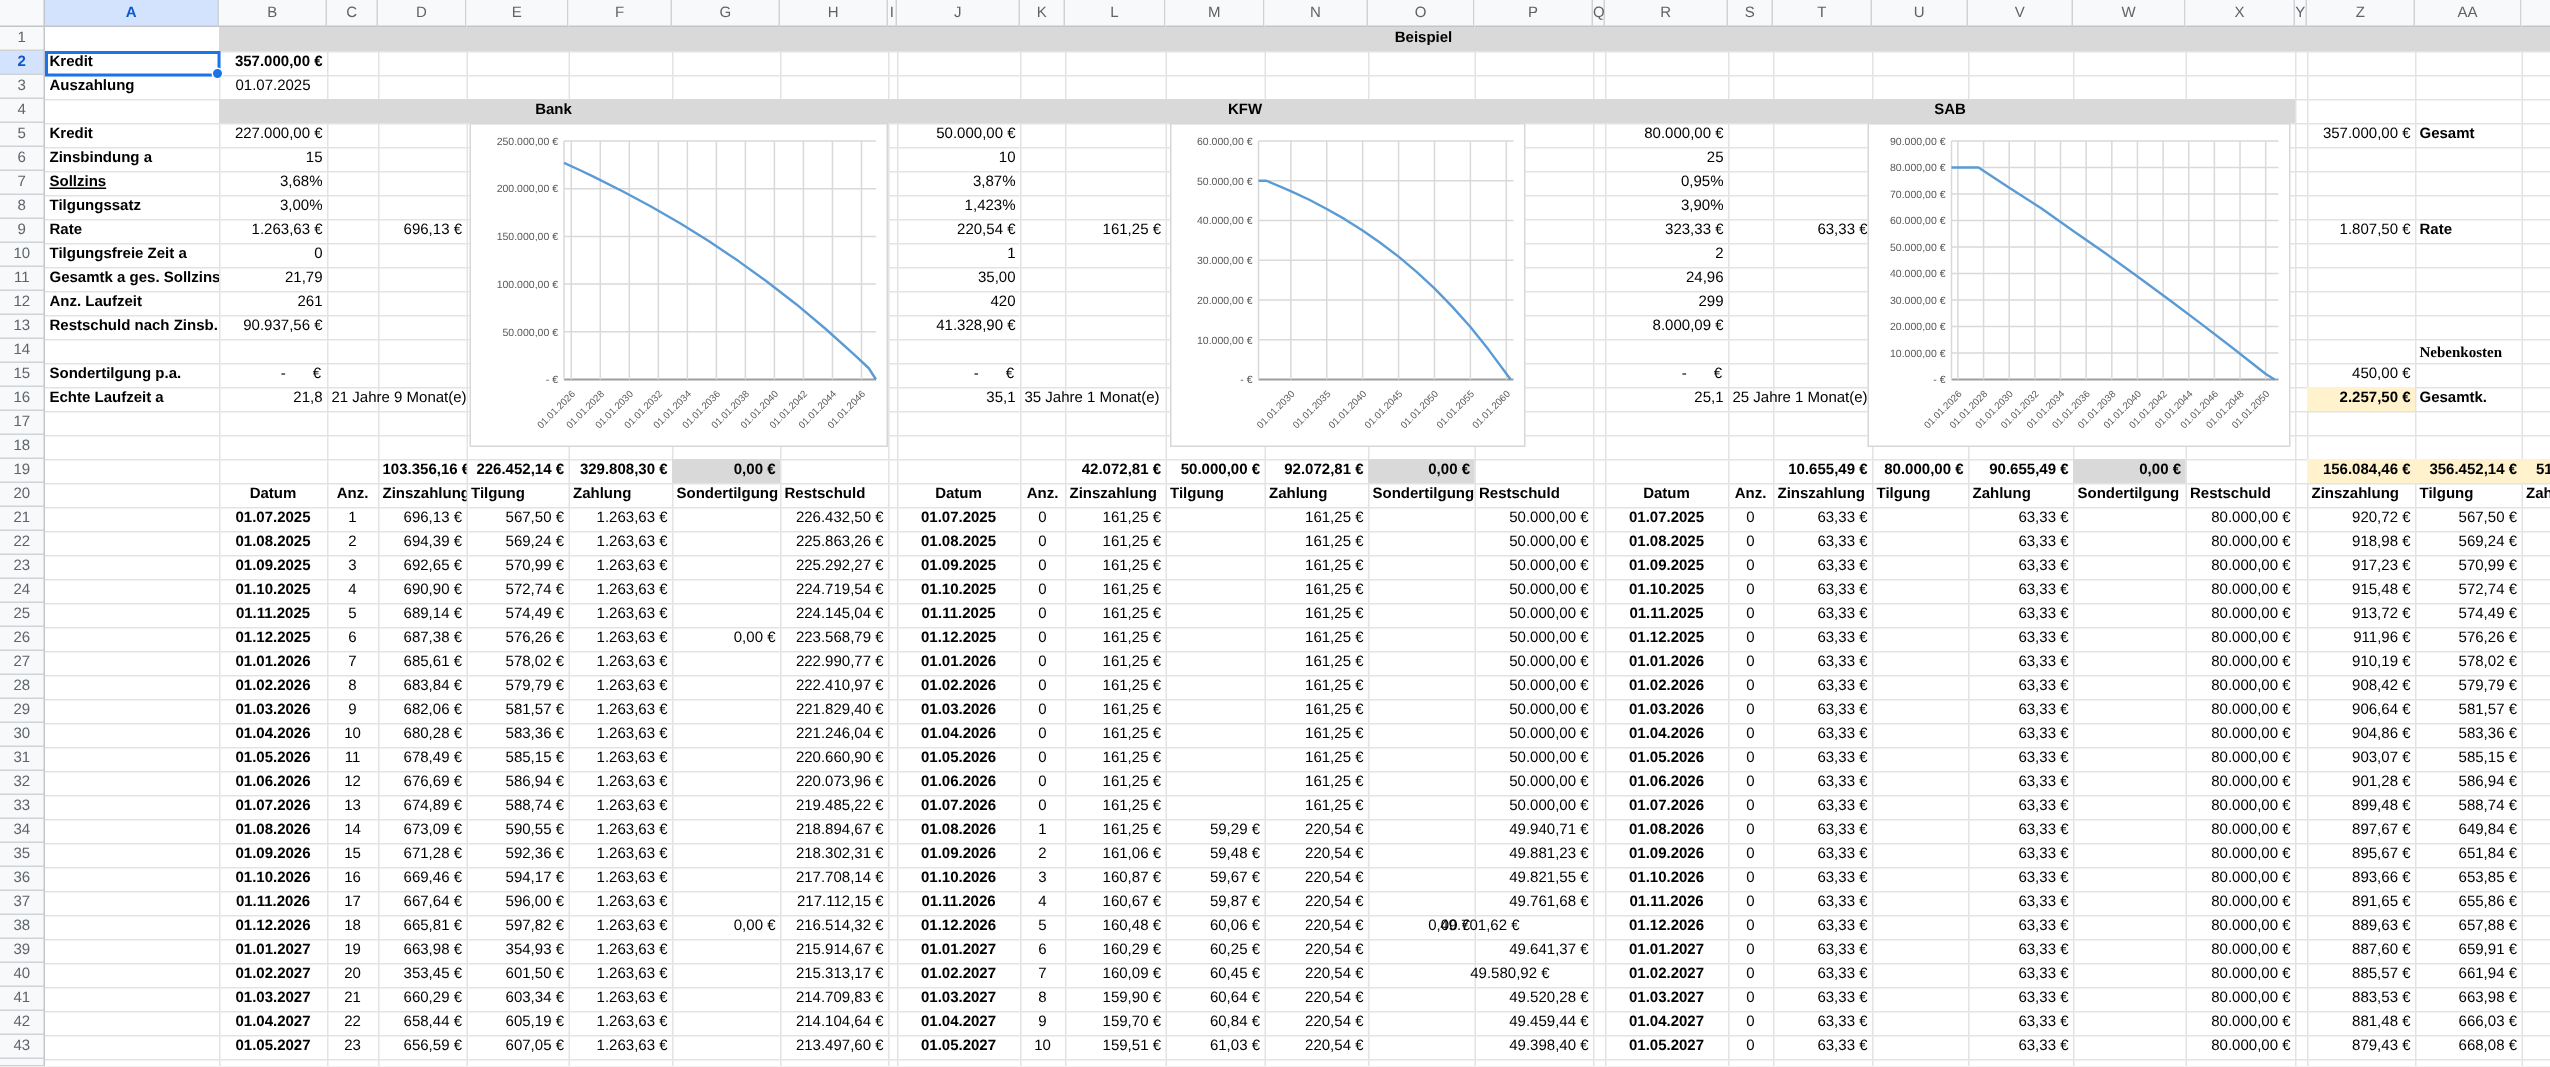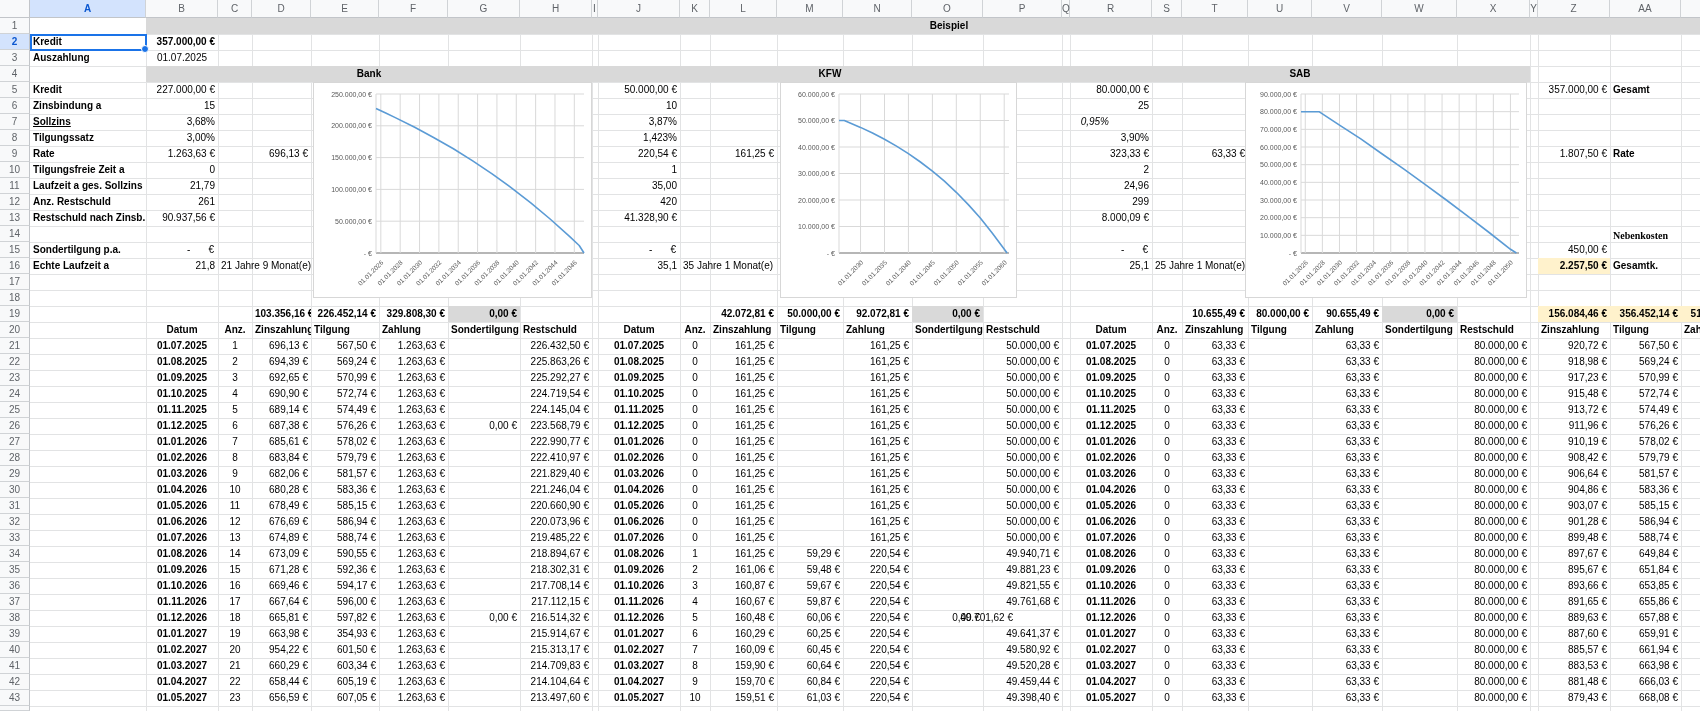--- a/index.html
+++ b/index.html
@@ -194,22 +194,22 @@
       <div class="bandtxt" style="left: 598px; top: 66px; width: 464px;">KFW</div>
       <div class="bandtxt" style="left: 1070px; top: 66px; width: 460px;">SAB</div>
       <div class="cell b l" style="left: 30px; top: 34px; width: 116px;">Kredit</div>
       <div class="cell b l" style="left: 30px; top: 50px; width: 116px;">Auszahlung</div>
       <div class="cell b l" style="left: 30px; top: 82px; width: 116px;">Kredit</div>
       <div class="cell b l" style="left: 30px; top: 98px; width: 116px;">Zinsbindung a</div>
       <div class="cell b l" style="left: 30px; top: 114px; width: 116px; text-decoration: underline;">Sollzins</div>
       <div class="cell b l" style="left: 30px; top: 130px; width: 116px;">Tilgungssatz</div>
       <div class="cell b l" style="left: 30px; top: 146px; width: 116px;">Rate</div>
       <div class="cell b l" style="left: 30px; top: 162px; width: 116px;">Tilgungsfreie Zeit a</div>
-      <div class="cell b l" style="left: 30px; top: 178px; width: 116px;">Laufzeit a ges. Sollzins</div>
-      <div class="cell b l" style="left: 30px; top: 194px; width: 116px;">Anz. Restschuld</div>
+      <div class="cell b l" style="left: 30px; top: 178px; width: 116px;">Gesamtk a ges. Sollzins</div>
+      <div class="cell b l" style="left: 30px; top: 194px; width: 116px;">Anz. Laufzeit</div>
       <div class="cell b l" style="left: 30px; top: 210px; width: 116px;">Restschuld nach Zinsb.</div>
       <div class="cell b l" style="left: 30px; top: 242px; width: 116px;">Sondertilgung p.a.</div>
       <div class="cell b l" style="left: 30px; top: 258px; width: 116px;">Echte Laufzeit a</div>
       <div class="cell b r" style="left: 146px; top: 34px; width: 72px;">357.000,00 €</div>
       <div class="cell c" style="left: 146px; top: 50px; width: 72px;">01.07.2025</div>
       <div class="cell r" style="left: 146px; top: 82px; width: 72px;">227.000,00 €</div>
       <div class="cell r" style="left: 146px; top: 98px; width: 72px;">15</div>
       <div class="cell r" style="left: 146px; top: 114px; width: 72px;">3,68%</div>
       <div class="cell r" style="left: 146px; top: 130px; width: 72px;">3,00%</div>
       <div class="cell r" style="left: 146px; top: 146px; width: 72px;">1.263,63 €</div>
@@ -346,21 +346,21 @@
       <div class="cell r" style="left: 448px; top: 610px; width: 72px;">0,00 €</div>
       <div class="cell r" style="left: 520px; top: 610px; width: 72px;">216.514,32 €</div>
       <div class="cell b c" style="left: 146px; top: 626px; width: 72px;">01.01.2027</div>
       <div class="cell c" style="left: 218px; top: 626px; width: 34px;">19</div>
       <div class="cell r" style="left: 252px; top: 626px; width: 59px;">663,98 €</div>
       <div class="cell r" style="left: 311px; top: 626px; width: 68px;">354,93 €</div>
       <div class="cell r" style="left: 379px; top: 626px; width: 69px;">1.263,63 €</div>
       <div class="cell r" style="left: 520px; top: 626px; width: 72px;">215.914,67 €</div>
       <div class="cell b c" style="left: 146px; top: 642px; width: 72px;">01.02.2027</div>
       <div class="cell c" style="left: 218px; top: 642px; width: 34px;">20</div>
-      <div class="cell r" style="left: 252px; top: 642px; width: 59px;">954,22 €</div>
+      <div class="cell r" style="left: 252px; top: 642px; width: 59px;">353,45 €</div>
       <div class="cell r" style="left: 311px; top: 642px; width: 68px;">601,50 €</div>
       <div class="cell r" style="left: 379px; top: 642px; width: 69px;">1.263,63 €</div>
       <div class="cell r" style="left: 520px; top: 642px; width: 72px;">215.313,17 €</div>
       <div class="cell b c" style="left: 146px; top: 658px; width: 72px;">01.03.2027</div>
       <div class="cell c" style="left: 218px; top: 658px; width: 34px;">21</div>
       <div class="cell r" style="left: 252px; top: 658px; width: 59px;">660,29 €</div>
       <div class="cell r" style="left: 311px; top: 658px; width: 68px;">603,34 €</div>
       <div class="cell r" style="left: 379px; top: 658px; width: 69px;">1.263,63 €</div>
       <div class="cell r" style="left: 520px; top: 658px; width: 72px;">214.709,83 €</div>
       <div class="cell b c" style="left: 146px; top: 674px; width: 72px;">01.04.2027</div>
@@ -502,42 +502,42 @@
       <div class="cell c" style="left: 680px; top: 626px; width: 30px;">6</div>
       <div class="cell r" style="left: 710px; top: 626px; width: 67px;">160,29 €</div>
       <div class="cell r" style="left: 777px; top: 626px; width: 66px;">60,25 €</div>
       <div class="cell r" style="left: 843px; top: 626px; width: 69px;">220,54 €</div>
       <div class="cell r" style="left: 983px; top: 626px; width: 79px;">49.641,37 €</div>
       <div class="cell b c" style="left: 598px; top: 642px; width: 82px;">01.02.2027</div>
       <div class="cell c" style="left: 680px; top: 642px; width: 30px;">7</div>
       <div class="cell r" style="left: 710px; top: 642px; width: 67px;">160,09 €</div>
       <div class="cell r" style="left: 777px; top: 642px; width: 66px;">60,45 €</div>
       <div class="cell r" style="left: 843px; top: 642px; width: 69px;">220,54 €</div>
-      <div class="cell r" style="left: 983px; top: 642px; width: 79px;">49.580,92 €</div>
+      <div class="cell r" style="left: 957px; top: 642px; width: 79px;">49.580,92 €</div>
       <div class="cell b c" style="left: 598px; top: 658px; width: 82px;">01.03.2027</div>
       <div class="cell c" style="left: 680px; top: 658px; width: 30px;">8</div>
       <div class="cell r" style="left: 710px; top: 658px; width: 67px;">159,90 €</div>
       <div class="cell r" style="left: 777px; top: 658px; width: 66px;">60,64 €</div>
       <div class="cell r" style="left: 843px; top: 658px; width: 69px;">220,54 €</div>
       <div class="cell r" style="left: 983px; top: 658px; width: 79px;">49.520,28 €</div>
       <div class="cell b c" style="left: 598px; top: 674px; width: 82px;">01.04.2027</div>
       <div class="cell c" style="left: 680px; top: 674px; width: 30px;">9</div>
       <div class="cell r" style="left: 710px; top: 674px; width: 67px;">159,70 €</div>
       <div class="cell r" style="left: 777px; top: 674px; width: 66px;">60,84 €</div>
       <div class="cell r" style="left: 843px; top: 674px; width: 69px;">220,54 €</div>
       <div class="cell r" style="left: 983px; top: 674px; width: 79px;">49.459,44 €</div>
       <div class="cell b c" style="left: 598px; top: 690px; width: 82px;">01.05.2027</div>
       <div class="cell c" style="left: 680px; top: 690px; width: 30px;">10</div>
       <div class="cell r" style="left: 710px; top: 690px; width: 67px;">159,51 €</div>
       <div class="cell r" style="left: 777px; top: 690px; width: 66px;">61,03 €</div>
       <div class="cell r" style="left: 843px; top: 690px; width: 69px;">220,54 €</div>
       <div class="cell r" style="left: 983px; top: 690px; width: 79px;">49.398,40 €</div>
       <div class="cell r" style="left: 1070px; top: 82px; width: 82px;">80.000,00 €</div>
       <div class="cell r" style="left: 1070px; top: 98px; width: 82px;">25</div>
-      <div class="cell r" style="left: 1030px; top: 114px; width: 82px; font-style: italic;">0,95%</div>
+      <div class="cell r" style="left: 1070px; top: 114px; width: 82px;">0,95%</div>
       <div class="cell r" style="left: 1070px; top: 130px; width: 82px;">3,90%</div>
       <div class="cell r" style="left: 1070px; top: 146px; width: 82px;">323,33 €</div>
       <div class="cell r" style="left: 1070px; top: 162px; width: 82px;">2</div>
       <div class="cell r" style="left: 1070px; top: 178px; width: 82px;">24,96</div>
       <div class="cell r" style="left: 1070px; top: 194px; width: 82px;">299</div>
       <div class="cell r" style="left: 1070px; top: 210px; width: 82px;">8.000,09 €</div>
       <div class="cell r" style="left: 1182px; top: 146px; width: 66px;">63,33 €</div>
       <div class="cell acc" style="left: 1070px; top: 242px; width: 82px;">
         <span>-</span>
         <span>€</span>

